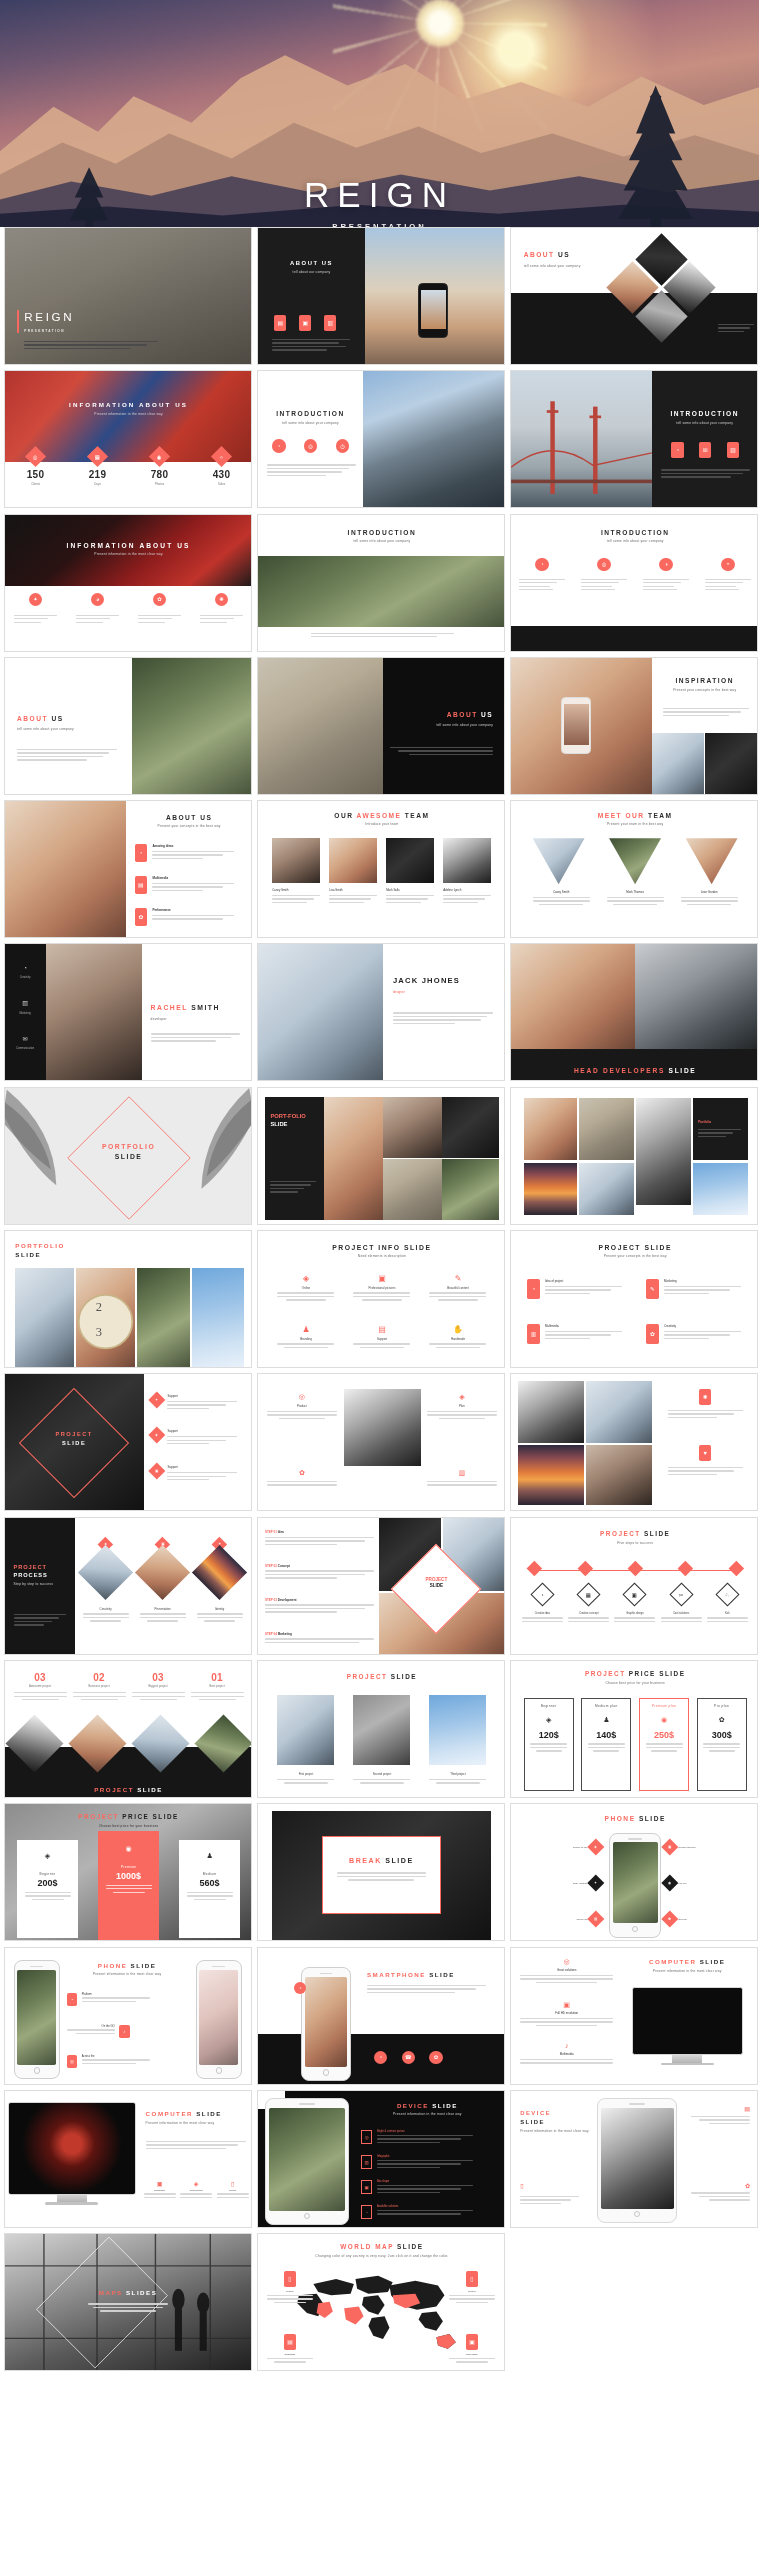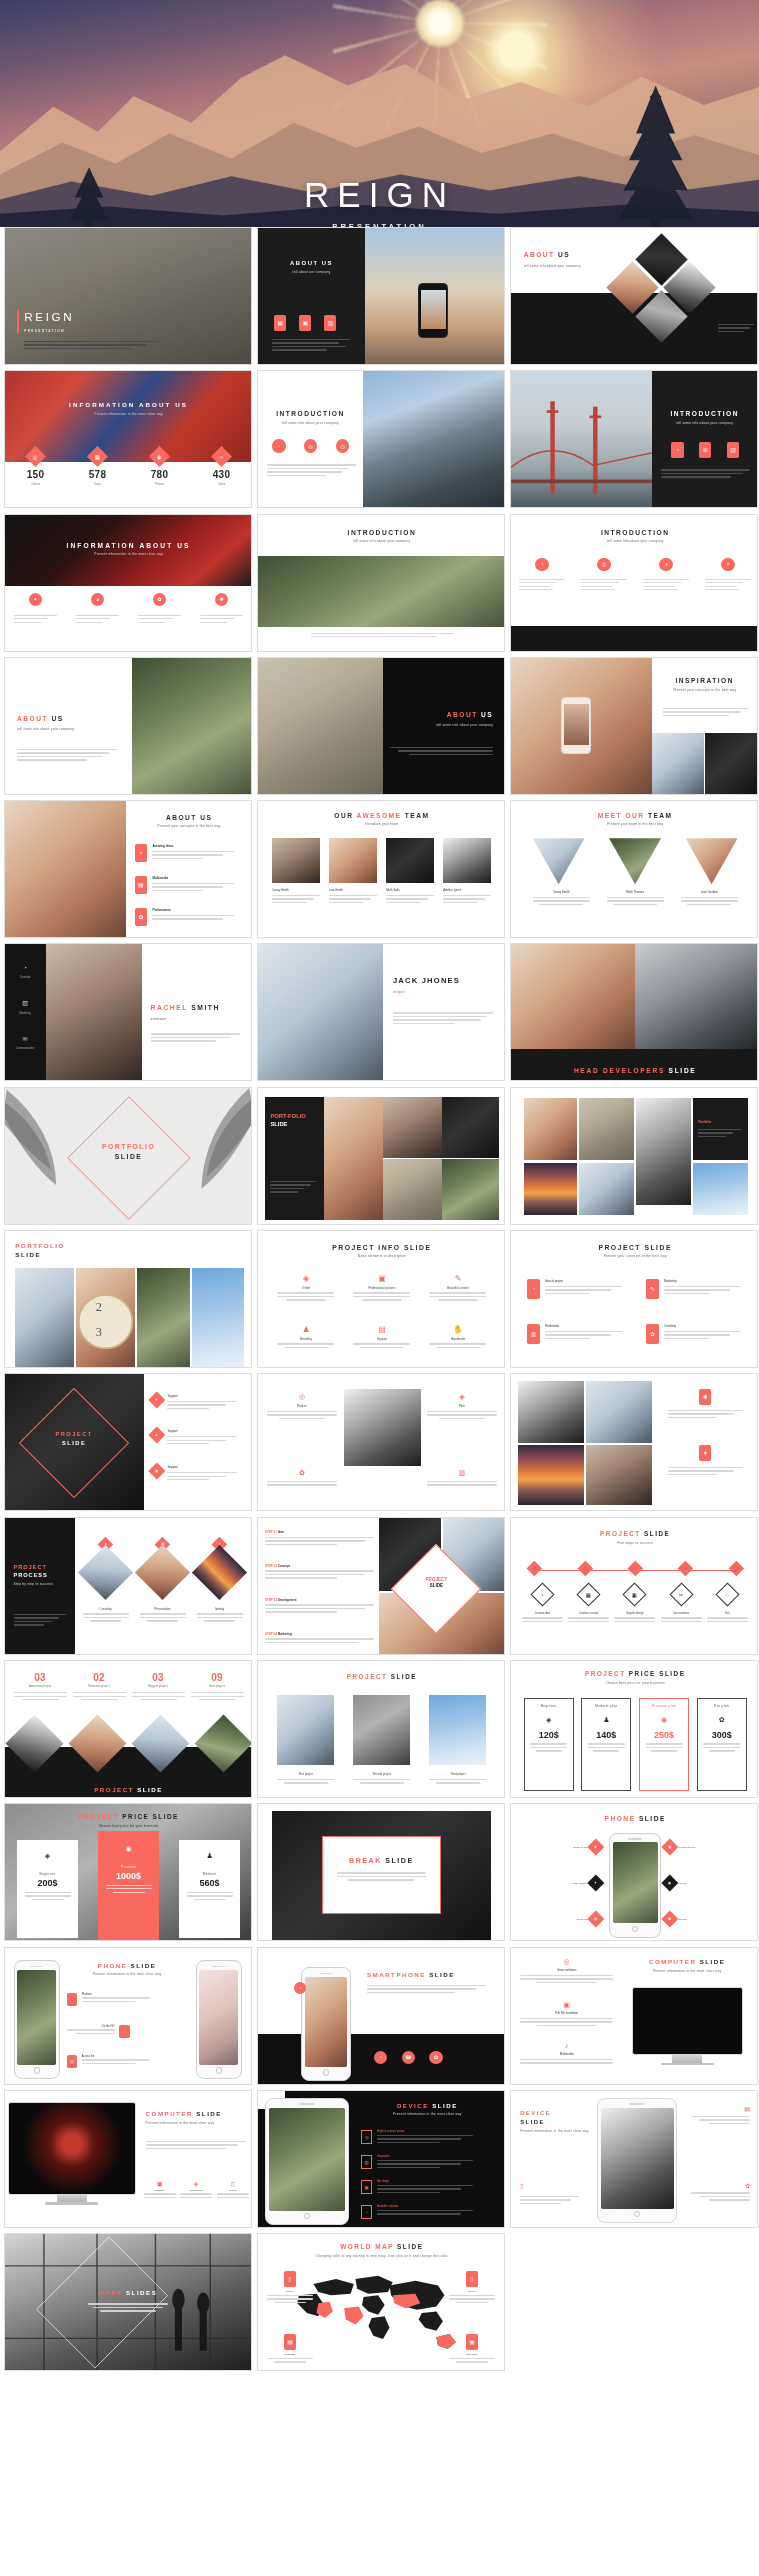--- a/index.html
+++ b/index.html
@@ -253,21 +253,21 @@
           <div class="diamond">
             <span>☼</span>
           </div>
       </div>
       <div style="position:absolute;left:0;top:98px;width:248px;display:flex;justify-content:space-around;text-align:center">
         <div>
             <div class="num">150</div>
             <div class="cap">Clients</div>
           </div>
         <div>
-            <div class="num">578</div>
+            <div class="num">219</div>
             <div class="cap">Days</div>
           </div>
         <div>
             <div class="num">780</div>
             <div class="cap">Photos</div>
           </div>
         <div>
             <div class="num">430</div>
             <div class="cap">Sales</div>
           </div>
@@ -1131,21 +1131,21 @@
         <div style="width:53px">
             <div class="num acc">03</div>
           <div class="cap">Biggest project</div>
           <div class="lines" style="margin-top:3.6px">
               <div class="ln"></div>
               <div class="ln"></div>
               <div class="ln" style="width:70%;margin:0 auto"></div>
             </div>
           </div>
         <div style="width:53px">
-            <div class="num acc">09</div>
+            <div class="num acc">01</div>
           <div class="cap">Best project</div>
           <div class="lines" style="margin-top:3.6px">
               <div class="ln"></div>
               <div class="ln"></div>
               <div class="ln" style="width:70%;margin:0 auto"></div>
             </div>
           </div>
       </div>
       <div style="position:absolute;left:0;top:86px;width:248px;height:53px;background:#161616"></div>
       <div style="position:absolute;left:9px;top:62px;width:230px;display:flex;justify-content:space-between">

